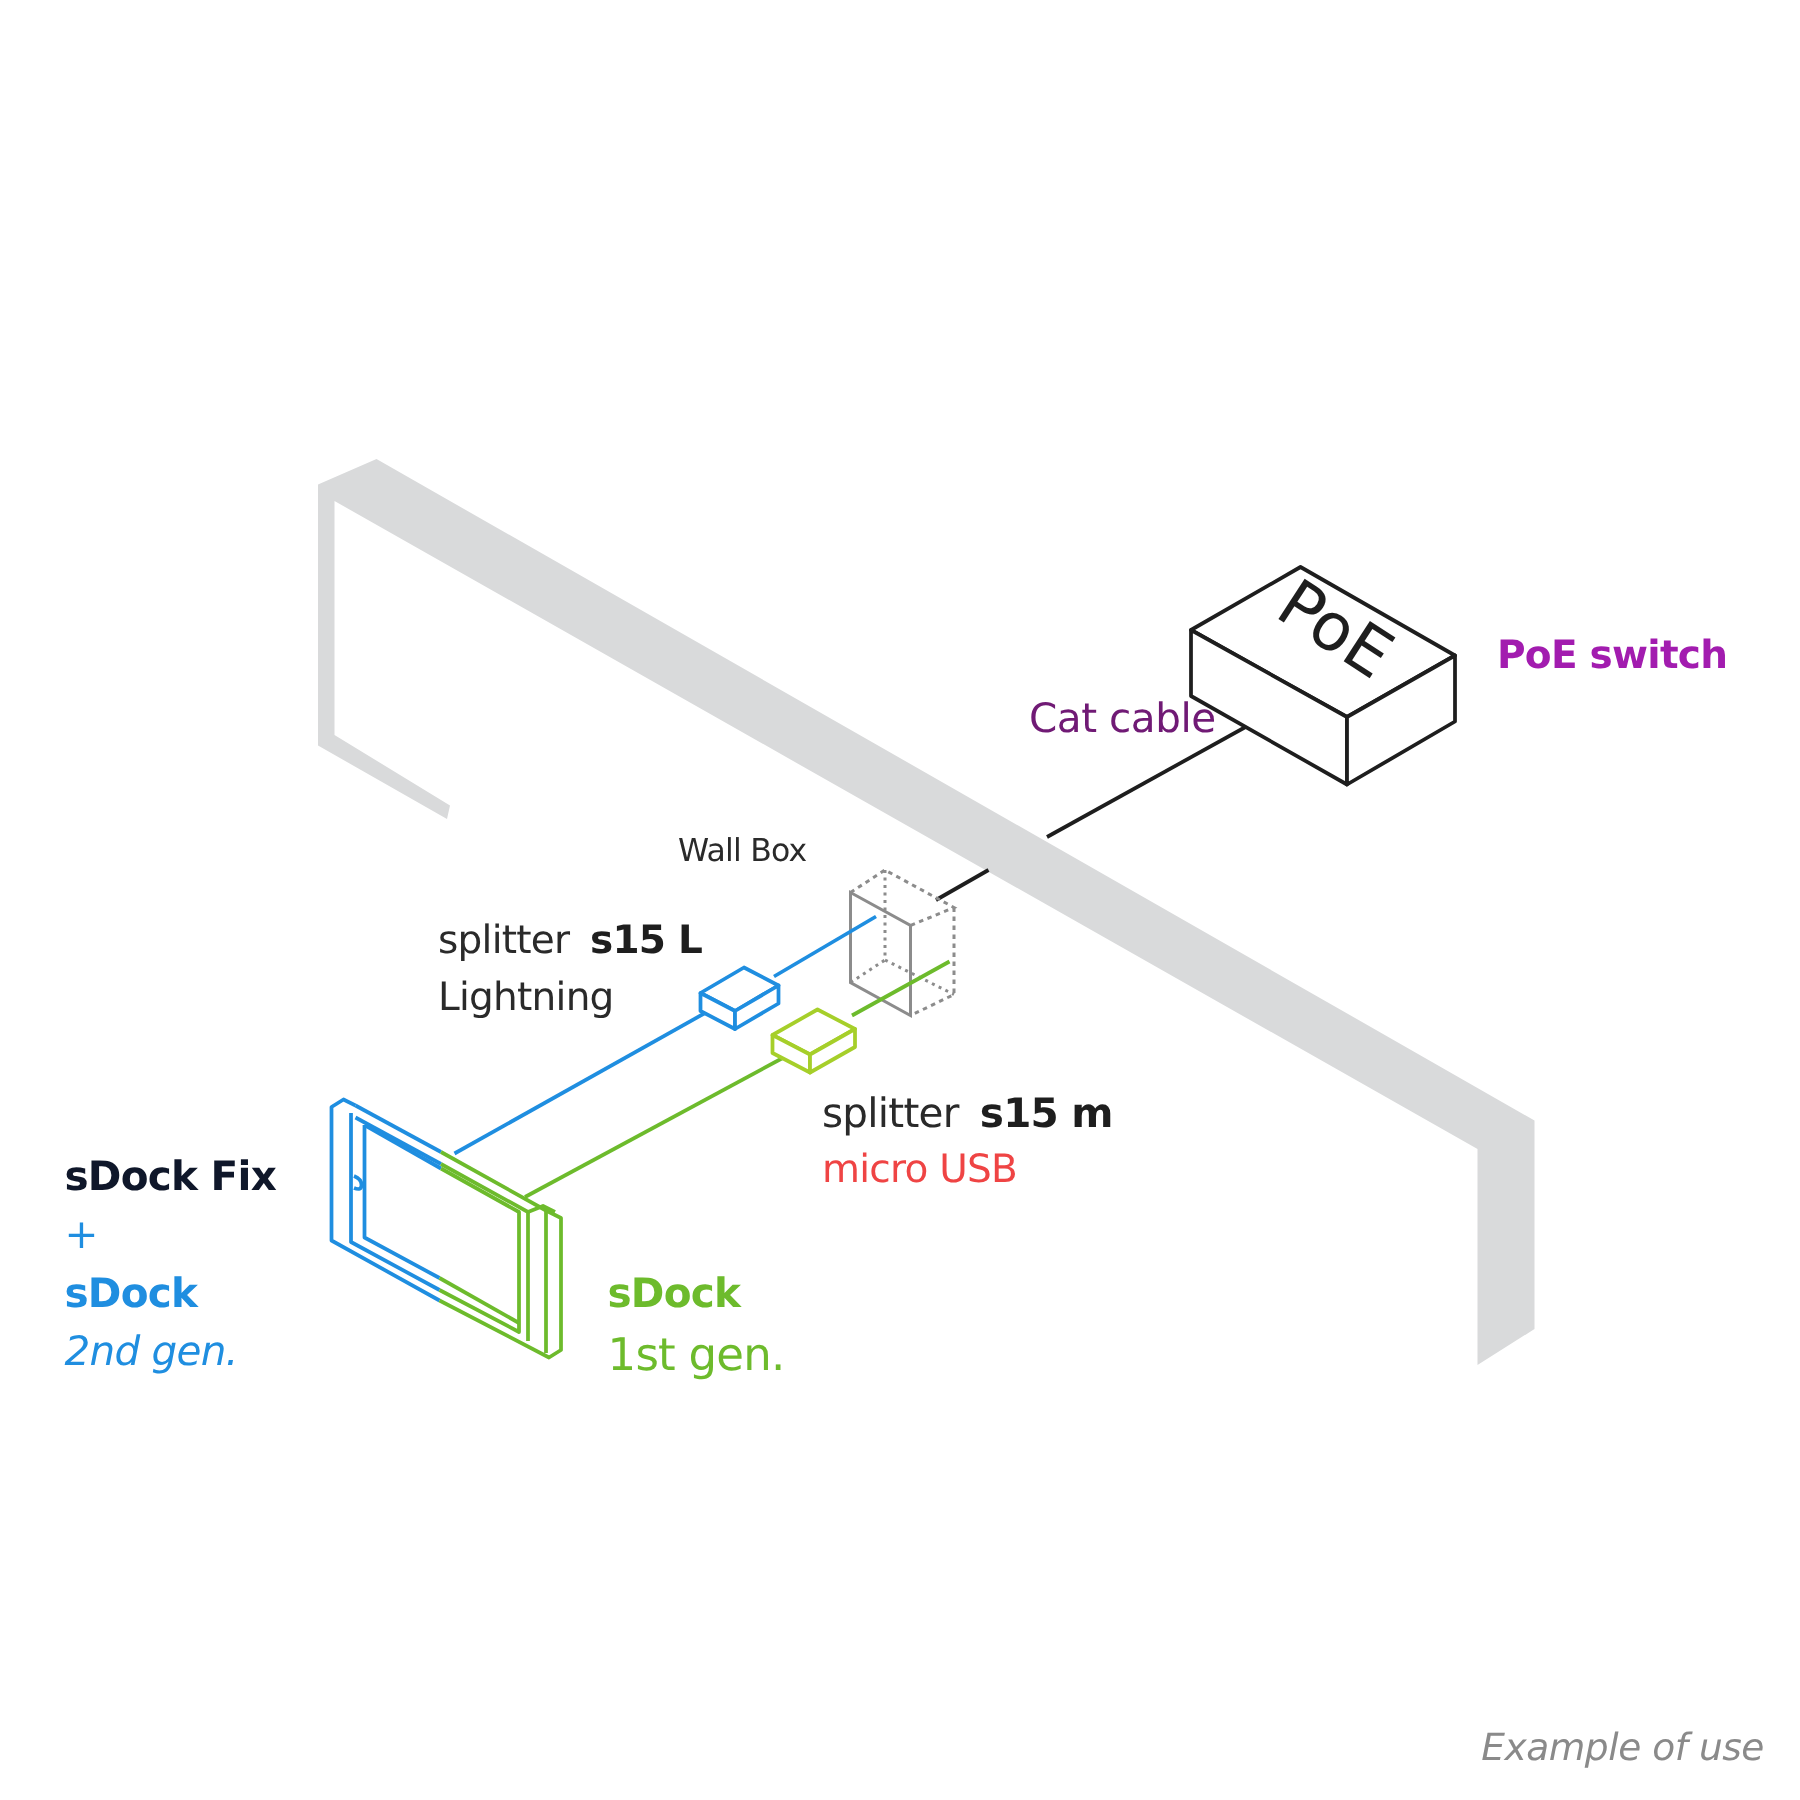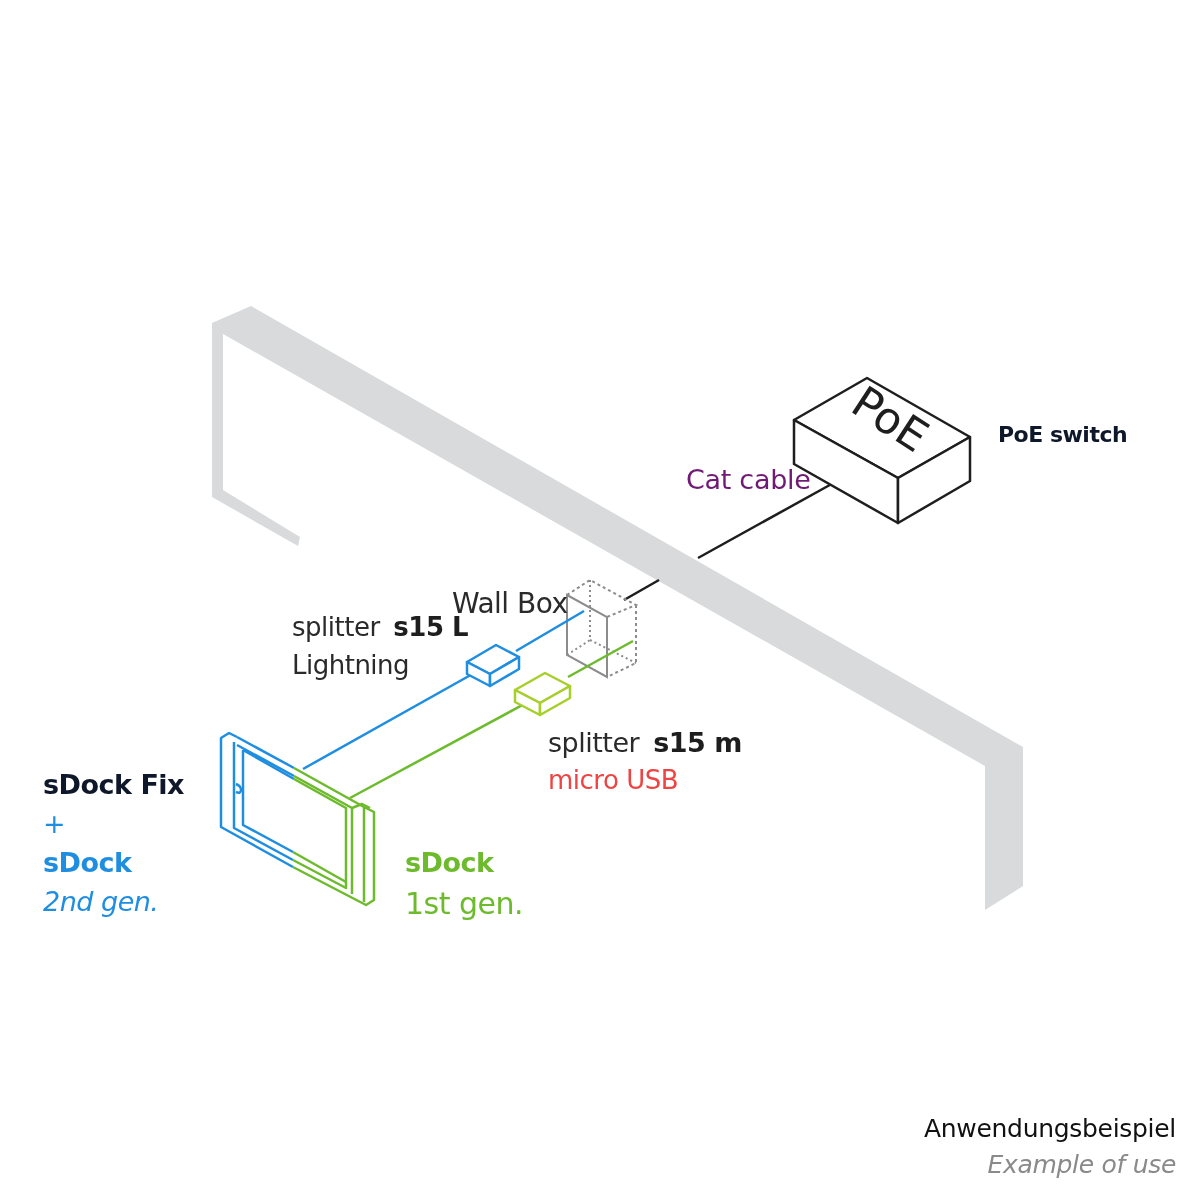--- a/index.html
+++ b/index.html
@@ -1,23 +1,23 @@
 <!DOCTYPE html>
 <html><head>
 <meta charset="utf-8">
 <style>
   html, body { margin: 0; padding: 0; background: #ffffff; }
   body { width: 1200px; height: 1200px; position: relative; overflow: hidden;
          font-family: "DejaVu Sans", sans-serif; }
   .diagram { position: absolute; left: 0; top: 0; width: 1200px; height: 1200px; }
   .lbl { position: absolute; white-space: nowrap; font-family: "DejaVu Sans", sans-serif; }
   .b { font-weight: bold; }
-  .l-poe { left: 998px; top: 422px; font-size: 22px; font-weight: bold; color: #0f172a; letter-spacing: -0.5px; }
+  .l-poe { left: 998px; top: 422px; font-size: 26px; font-weight: bold; color: #a21caf; letter-spacing: -0.5px; }
   .l-cat { left: 686px; top: 464px; font-size: 27px; color: #701a75; letter-spacing: -0.3px; }
-  .l-wall { left: 452px; top: 555px; font-size: 28px; color: #2a2a2a; letter-spacing: -0.5px; margin-top: 32px; }
+  .l-wall { left: 452px; top: 555px; font-size: 21px; color: #2a2a2a; letter-spacing: -0.5px; }
   .l-sl1 { left: 292px; top: 612px; font-size: 26px; color: #2a2a2a; letter-spacing: -0.5px; }
   .l-sl2 { left: 292px; top: 650px; font-size: 26px; color: #2a2a2a; letter-spacing: -0.5px; }
   .l-sm1 { left: 548px; top: 727px; font-size: 27px; color: #2a2a2a; letter-spacing: -0.5px; }
   .l-sm2 { left: 548px; top: 765px; font-size: 26px; color: #ef4444; letter-spacing: -0.5px; }
   .l-fix { left: 43px; top: 769px; font-size: 27px; font-weight: bold; color: #0f172a; letter-spacing: -0.5px; }
   .l-plus { left: 43px; top: 808px; font-size: 27px; color: #1f8ee0; }
   .l-sd2 { left: 43px; top: 847px; font-size: 27px; font-weight: bold; color: #1f8ee0; letter-spacing: -0.5px; }
   .l-gen2 { left: 43px; top: 886px; font-size: 27px; color: #1f8ee0; letter-spacing: -0.5px; font-style: italic; }
   .l-sd1 { left: 405px; top: 847px; font-size: 27px; font-weight: bold; color: #6dbb2c; letter-spacing: -0.5px; }
   .l-gen1 { left: 405px; top: 886px; font-size: 30px; color: #6dbb2c; letter-spacing: -0.5px; }
@@ -118,15 +118,14 @@
   <div class="lbl l-sm2">micro USB</div>
 
   <div class="lbl l-fix">sDock Fix</div>
   <div class="lbl l-plus">+</div>
   <div class="lbl l-sd2">sDock</div>
   <div class="lbl l-gen2">2nd gen.</div>
 
   <div class="lbl l-sd1">sDock</div>
   <div class="lbl l-gen1">1st gen.</div>
 
-  <div class="caption cap-de">Anwendungsbeispiel</div>
   <div class="caption cap-en">Example of use</div>
 </div>
 
 </body></html>

